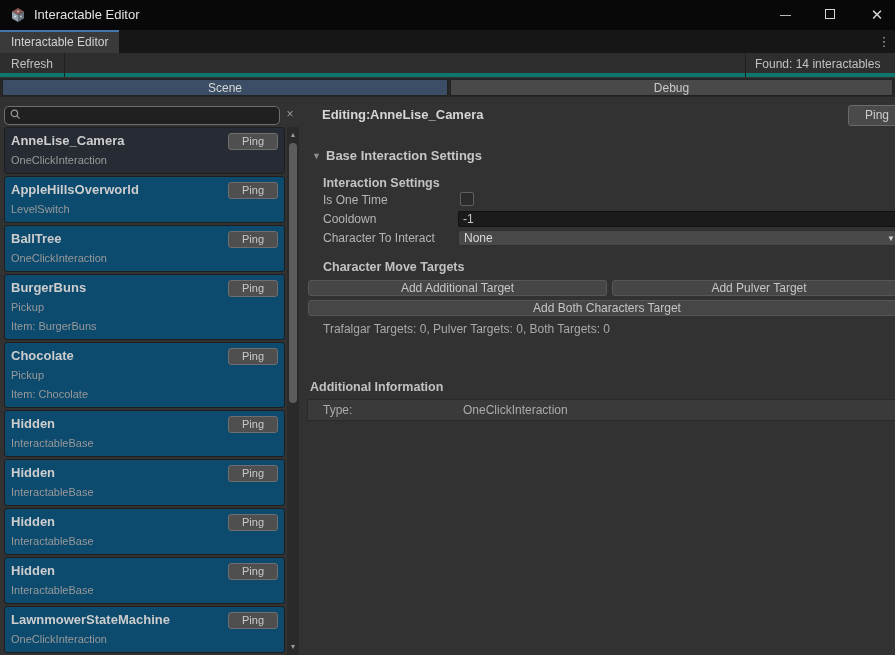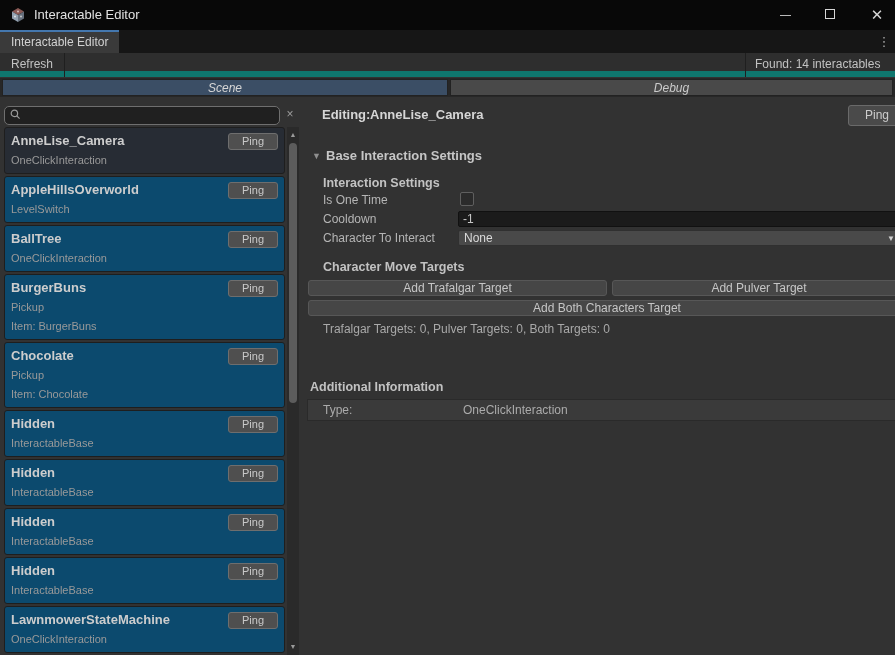--- a/index.html
+++ b/index.html
@@ -17,28 +17,28 @@
   .max-glyph { display:inline-block; width:10px; height:10px; border:1.5px solid #d6d6d6; vertical-align:middle; margin-top:-3px; }
   .min-glyph { display:inline-block; width:11px; height:0; border-top:1.5px solid #b9b9b9; vertical-align:middle; }
 
   
   .tabstrip { position:absolute; left:0; top:30px; width:895px; height:23px; background:#161616; }
   .editor-tab { position:absolute; left:0; top:0; height:23px; padding:0 11px; background:#3a3a3a;
                 border-top:2px solid #4477ae; color:#d2d2d2; font-size:12px; line-height:20px; }
   .kebab { position:absolute; right:4px; top:4px; width:14px; height:16px; color:#a5a5a5; font-size:13px; line-height:16px; text-align:center; letter-spacing:0; }
 
   
-  .toolbar { position:absolute; left:0; top:53px; width:895px; height:24px; background:#2e2e2e; border-bottom:6px solid #0f766e; }
+  .toolbar { position:absolute; left:0; top:53px; width:895px; height:24px; background:#2e2e2e; border-bottom:4px solid #0f766e; }
   .refresh-btn { position:absolute; left:0; top:0; height:24px; padding:0 11px; color:#c2c2c2; font-size:12px; line-height:23px; border-right:1px solid #1f1f1f; }
   .found-sep { position:absolute; left:745px; top:0; width:1px; height:24px; background:#1f1f1f; }
   .found-text { position:absolute; left:755px; top:0; height:24px; color:#c2c2c2; font-size:12px; line-height:23px; }
 
   
   .segrow { position:absolute; left:0; top:78px; width:895px; height:19px; background:#272727; }
-  .seg { position:absolute; top:1px; height:17px; font-size:12px; line-height:16px; text-align:center; border:1px solid #222;font-style:italic; }
+  .seg { position:absolute; top:1px; height:17px; font-size:12px; line-height:16px; text-align:center; border:1px solid #222; }
   .seg-scene { left:2px; width:446px; background:#3b4e65; color:#d6d6d6; }
   .seg-debug { left:450px; width:443px; background:#494949; color:#cbcbcb; }
 
   
   .search-wrap { position:absolute; left:4px; top:105px; width:276px; height:19px; }
   .search-input { width:276px; height:19px; background:#202020; border:1px solid #6f6f6f; border-radius:5px;
                   color:#cfcfcf; font-size:12px; padding:0 6px 0 20px; outline:none; font-family:inherit; }
   .search-icon { position:absolute; left:6px; top:4px; width:11px; height:11px; }
   .search-clear { position:absolute; left:283px; top:105px; width:14px; height:19px; color:#9b9b9b; font-size:12px; line-height:18px; text-align:center; }
 
@@ -218,21 +218,21 @@
   <div class="checkbox"></div>
 
   <div class="frow-label lbl-cooldown">Cooldown</div>
   <div class="cooldown-field">-1</div>
 
   <div class="frow-label lbl-character">Character To Interact</div>
   <div class="dropdown"><span>None</span><span class="dd-arrow">▼</span></div>
 
   <div class="sec-header hdr-cmt">Character Move Targets</div>
 
-  <div class="abtn btn-trafalgar">Add Trafalgar Target</div>
+  <div class="abtn btn-trafalgar">Add Additional Target</div>
   <div class="abtn btn-pulver">Add Pulver Target</div>
   <div class="abtn btn-both">Add Both Characters Target</div>
 
   <div class="targets-summary">Trafalgar Targets: 0, Pulver Targets: 0, Both Targets: 0</div>
 
   <div class="foldout fold-events"><span class="tri">▶</span><span>Interaction Events</span></div>
 
   <div class="sec-header hdr-additional">Additional Information</div>
 
   <div class="type-bar">

